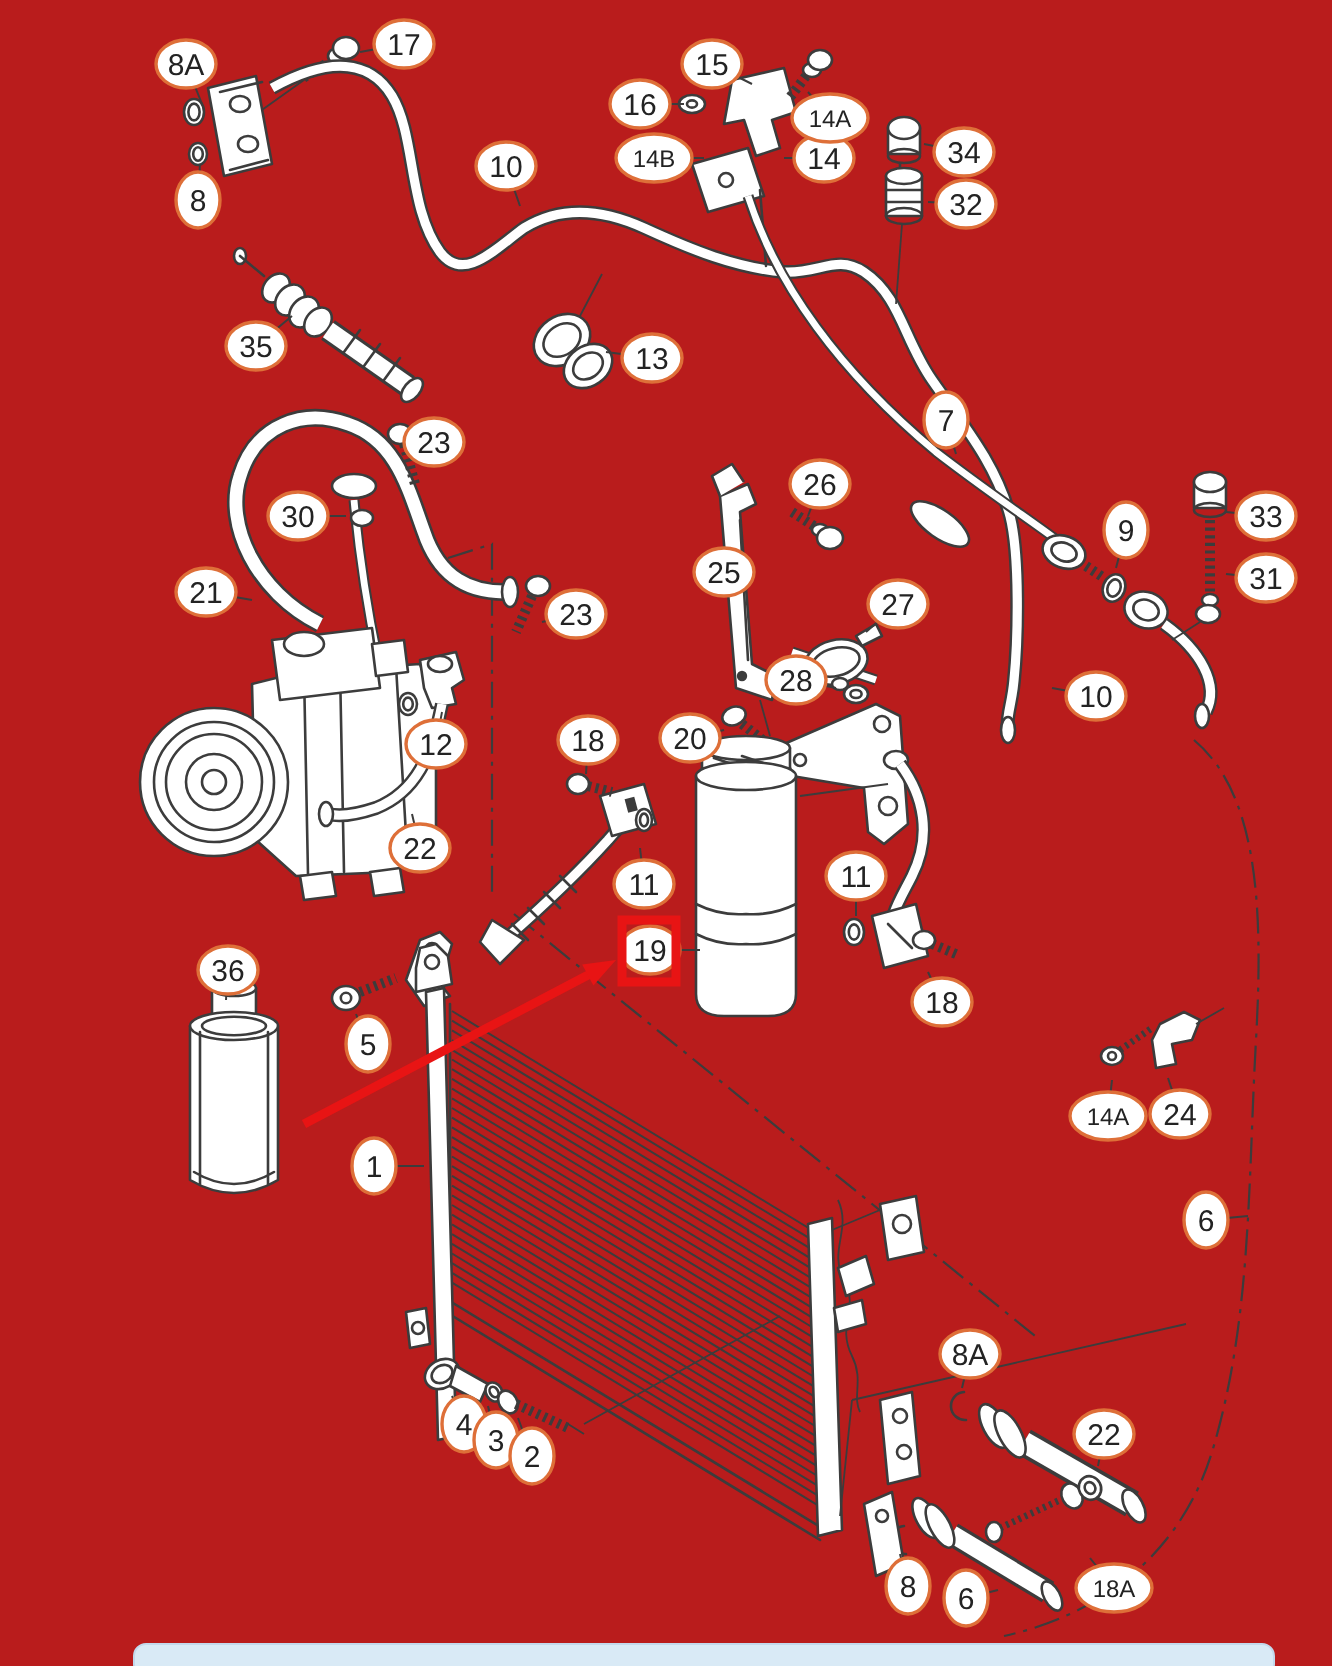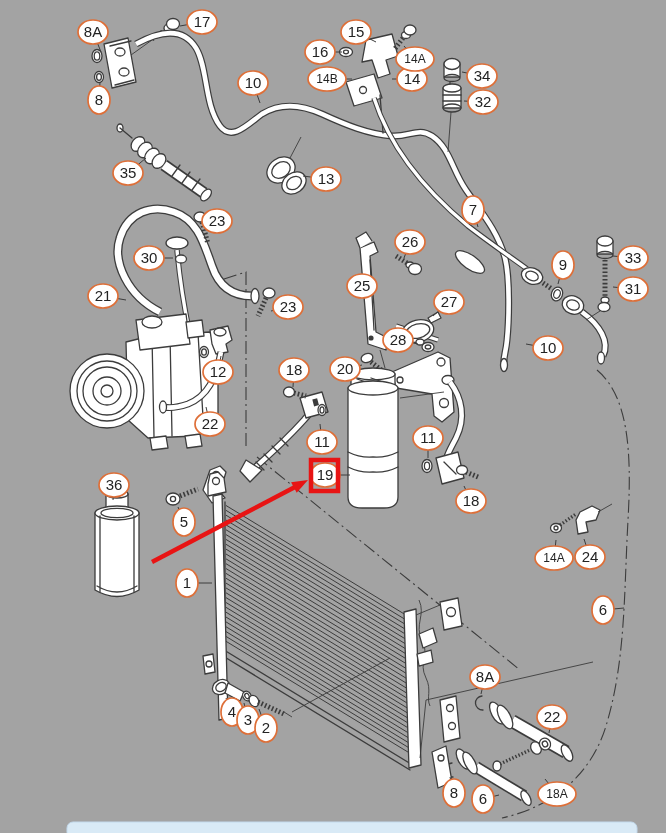--- a/index.html
+++ b/index.html
@@ -1,16 +1,16 @@
 <!DOCTYPE html>
 <html style="--ink: #3c3c3c; --accent: #de6f38; --hl: #e81414;"><head>
 <meta charset="utf-8">
 <style>
   html,body{margin:0;padding:0;background:#fff;}
-  #stage{position:relative;width:666px;height:833px;background:#a3a3a3;overflow:hidden;
+  #stage{position:relative;width:666px;height:833px;background:#b91c1c;overflow:hidden;
          font-family:"Liberation Sans", sans-serif;}
   svg{position:absolute;left:0;top:0;}
   .ln{fill:none;stroke:var(--ink);stroke-width:1.3;stroke-linecap:round;stroke-linejoin:round;}
   .fw{fill:#fff;stroke:var(--ink);stroke-width:1.3;stroke-linejoin:round;}
   .thin{fill:none;stroke:var(--ink);stroke-width:0.9;}
   .tube9{fill:none;stroke:var(--ink);stroke-width:9;}
   .tube9w{fill:none;stroke:#fff;stroke-width:6.4;}
   .tube7{fill:none;stroke:var(--ink);stroke-width:7;}
   .tube7w{fill:none;stroke:#fff;stroke-width:4.6;}
   .tube6{fill:none;stroke:var(--ink);stroke-width:5.5;}

